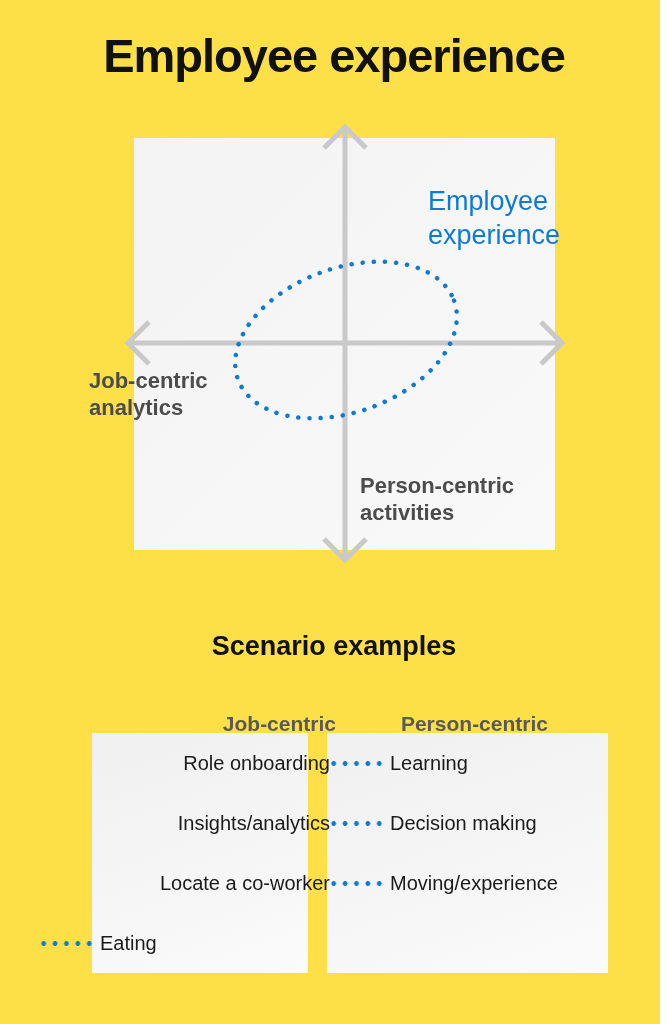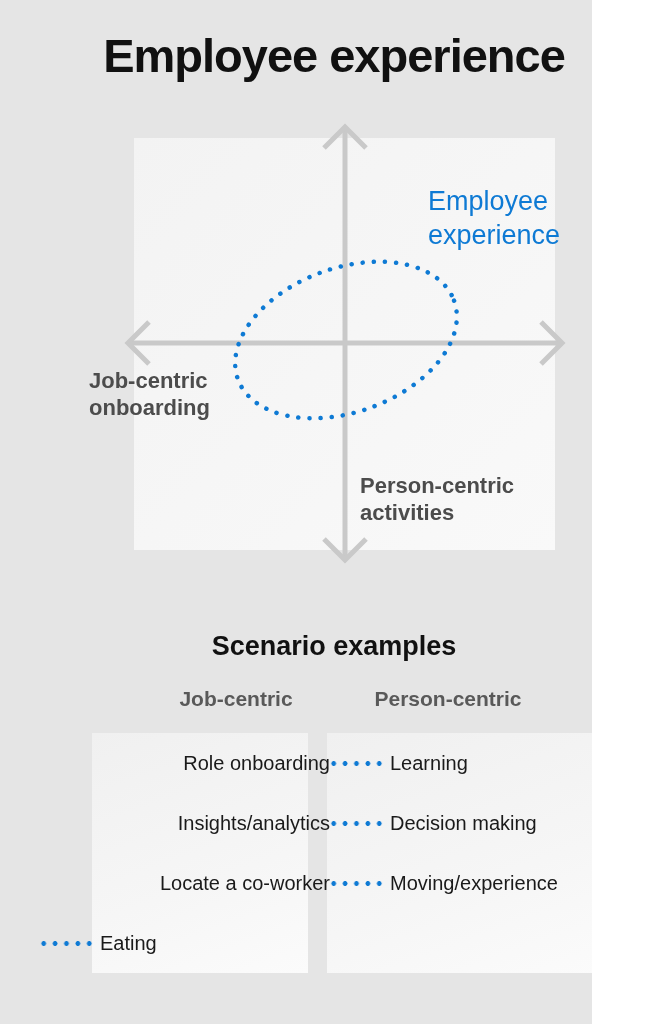--- a/index.html
+++ b/index.html
@@ -8,21 +8,21 @@
     --label-gray:#4c4c4c;
     --header-gray:#595959;
     --text-dark:#1a1a1a;
     --panel-from:#f3f3f3;
     --panel-to:#f9f9f9;
   }
   *{margin:0;padding:0;box-sizing:border-box;}
   html,body{background:#ffffff;}
   body{font-family:"Liberation Sans","DejaVu Sans",sans-serif;}
   .canvas{
-    position:relative;width:592px;height:1024px;background:#e5e5e5;overflow:hidden;
+    position:relative;width:660px;height:1024px;background:#fde047;overflow:hidden;
   }
   
   .title{
     position:absolute;top:28px;left:0;width:668px;text-align:center;
     font-size:47px;font-weight:700;letter-spacing:-1px;color:#111111;
   }
   
   .quad-panel{
     position:absolute;left:134px;top:138px;width:421px;height:412px;
     background:linear-gradient(135deg,var(--panel-from) 0%,var(--panel-to) 100%);
@@ -43,22 +43,22 @@
     font-size:22px;font-weight:700;line-height:27px;color:var(--label-gray);
   }
   .axis-label.job{position:absolute;left:89px;top:367px;width:140px;}
   .axis-label.person{position:absolute;left:360px;top:472px;width:175px;}
   
   .sub-heading{
     position:absolute;top:631px;left:0;width:668px;text-align:center;
     font-size:27px;font-weight:700;color:#111111;
   }
   .col-header{
-    position:absolute;top:687px;font-size:21px;font-weight:700;color:var(--header-gray);
-    width:200px;text-align:center;
+    position:absolute;top:712px;font-size:21px;font-weight:700;color:var(--header-gray);
+    width:200px;text-align:right;
   }
   .col-header.left{left:136px;}
   .col-header.right{left:348px;}
   .col-bg{
     position:absolute;top:733px;height:240px;
     background:linear-gradient(160deg,#f0f0f0 0%,#f6f6f6 60%,#fbfbfb 100%);
   }
   .col-bg.left{left:92px;width:216px;}
   .col-bg.right{left:327px;width:281px;}
   .rows{position:absolute;left:0;top:733px;width:668px;}
@@ -98,21 +98,21 @@
       <polyline class="axis-stroke" points="324,539 345,560 366,539"></polyline>
     </g>
     <ellipse class="scope-ellipse" cx="346" cy="340" rx="115" ry="72" transform="rotate(-20 346 340)"></ellipse>
   </svg>
 
   <div class="legend">
     <span>Employee</span>
     <span>experience</span>
   </div>
 
-  <div class="axis-label job">Job-centric onboarding</div>
+  <div class="axis-label job">Job-centric analytics</div>
   <div class="axis-label person">Person-centric activities</div>
 
   <h2 class="sub-heading">Scenario examples</h2>
 
   <div class="col-header left">Job-centric</div>
   <div class="col-header right">Person-centric</div>
 
   <div class="col-bg left"></div>
   <div class="col-bg right"></div>
 

